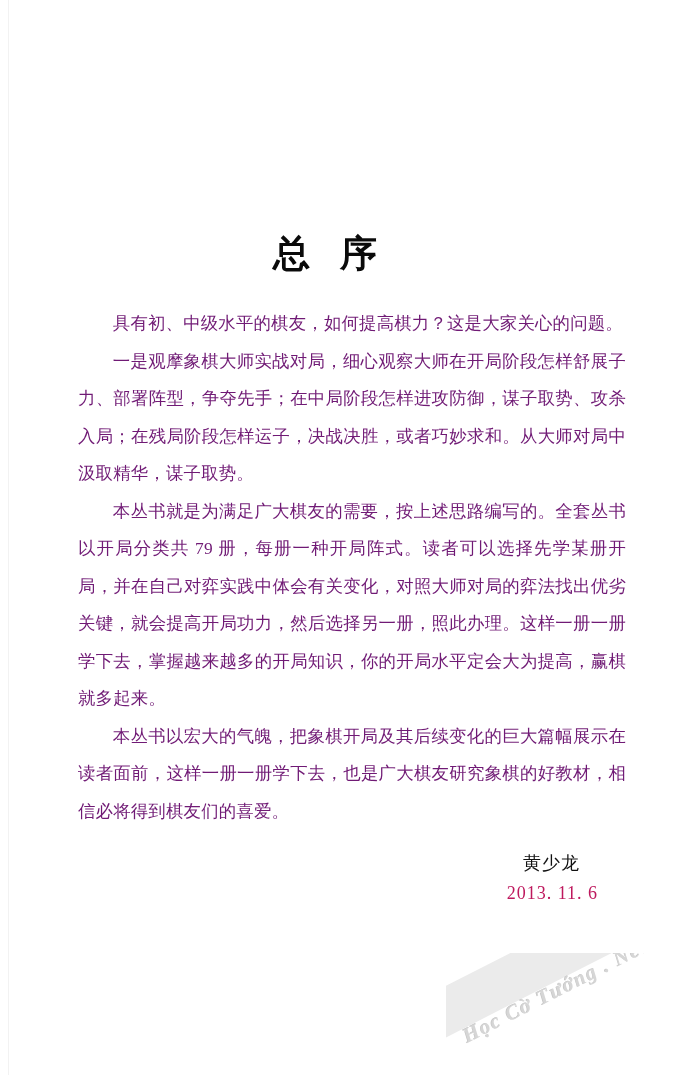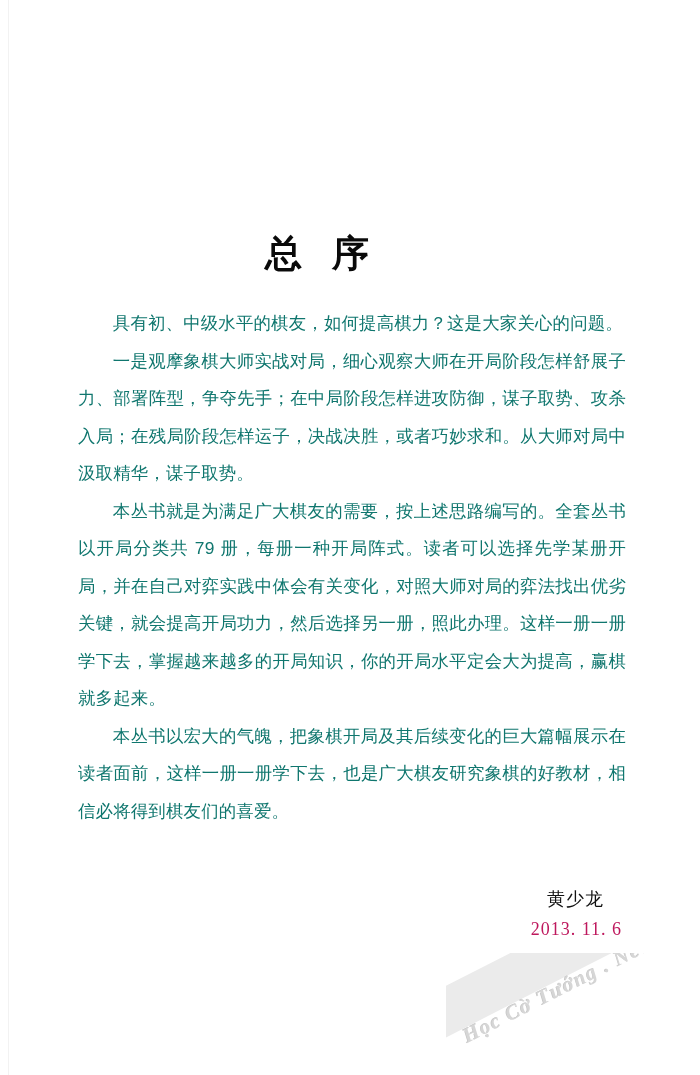--- a/index.html
+++ b/index.html
@@ -23,21 +23,21 @@
     left: 8px;
     top: 0;
     width: 1px;
     height: 1075px;
     background: #f2f2f2;
   }
 
   
   #title {
     position: absolute;
-    left: 0;
+    left: 8px;
     top: 204px;
     width: 636px;
     text-align: center;
     font-size: 37px;
     font-weight: bold;
     letter-spacing: 2px;
     color: #0a0a0a;
     font-family: "DejaVu Serif", "Liberation Serif", serif;
   }
   #title .gap { display: inline-block; width: 28px; }
@@ -50,35 +50,34 @@
     width: 548px;
   }
   .para {
     margin: 0 0 0 0;
     text-indent: 2em;
     font-size: 17.4px;
     line-height: 37.5px;
     text-align: justify;
     text-justify: inter-character;
     text-align-last: left;
-    color: #0f766e;
-    font-family: Liberation Sans, sans-serif;
+    color: #701a75;
+    font-family: Liberation Serif, serif;
     letter-spacing: 0.2px;
   }
 
   
   #signature-block {
     position: absolute;
     left: 0;
     top: 848px;
     width: 700px;
     text-align: right;
-    padding-right: 78px;
+    padding-right: 102px;
     box-sizing: border-box;
-    margin-top: 36px;
   }
   #signature-name {
     font-size: 18px;
     line-height: 30px;
     color: #111111;
     font-family: "DejaVu Serif", "Liberation Serif", serif;
     letter-spacing: 1px;
     margin-right: 18px;
   }
   #signature-date {

